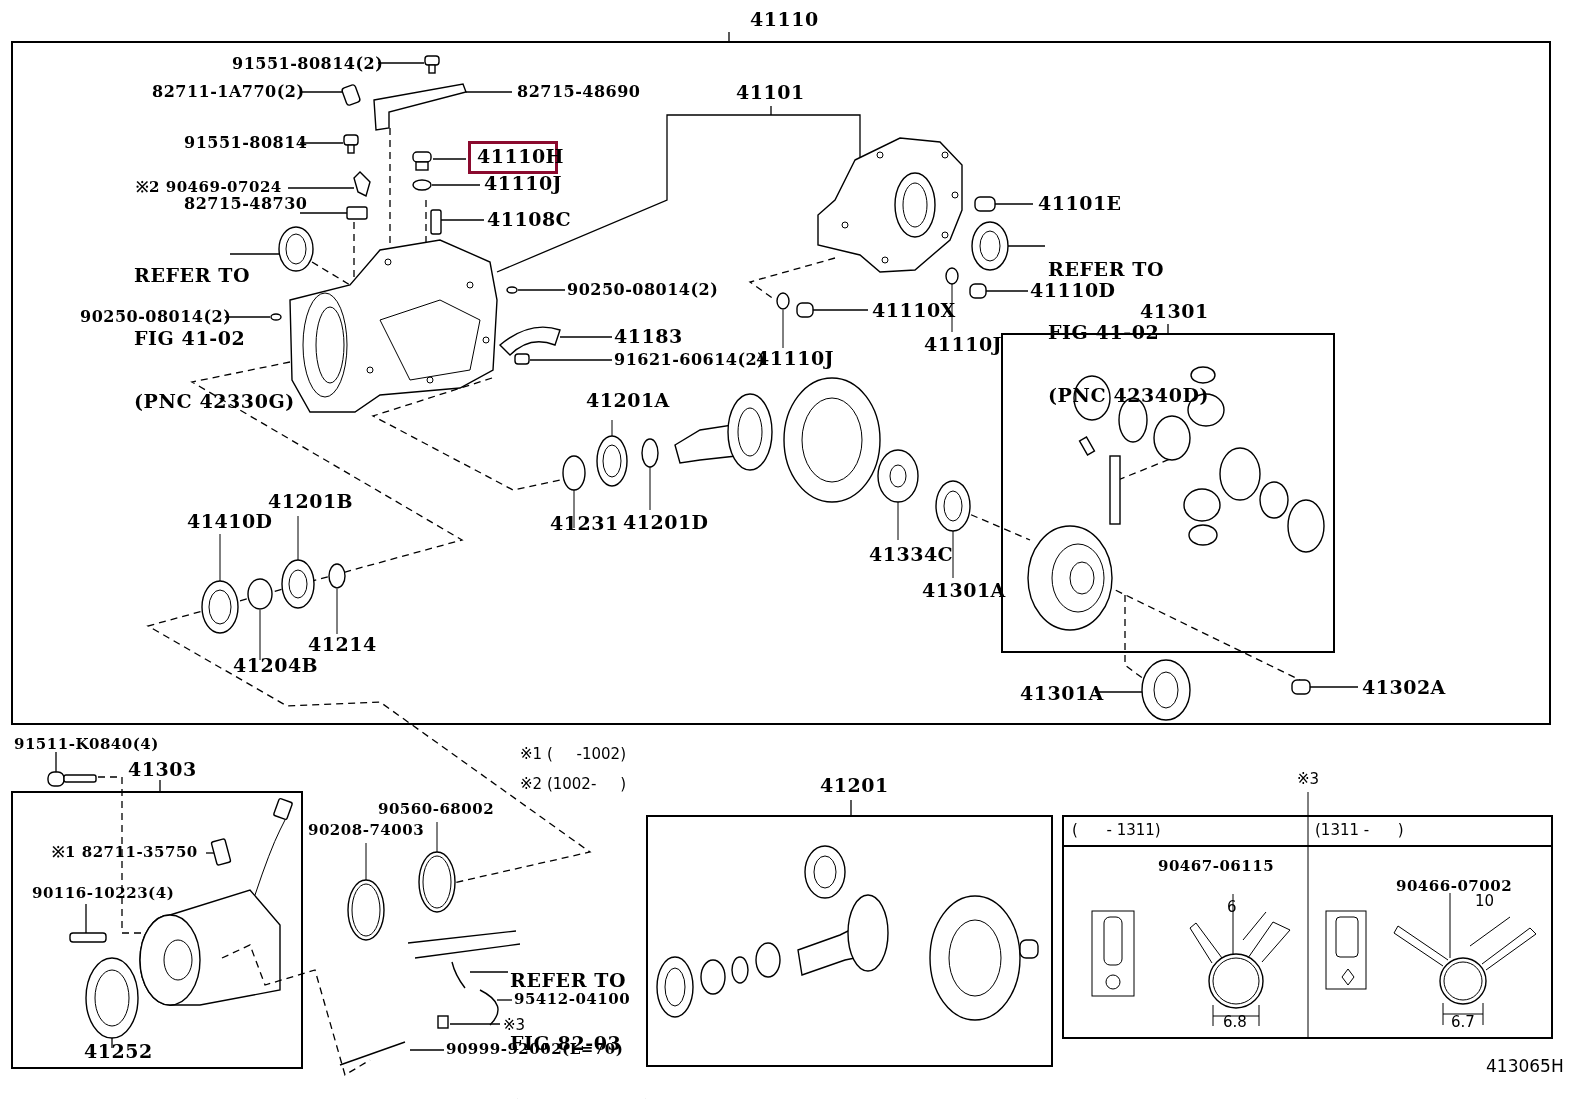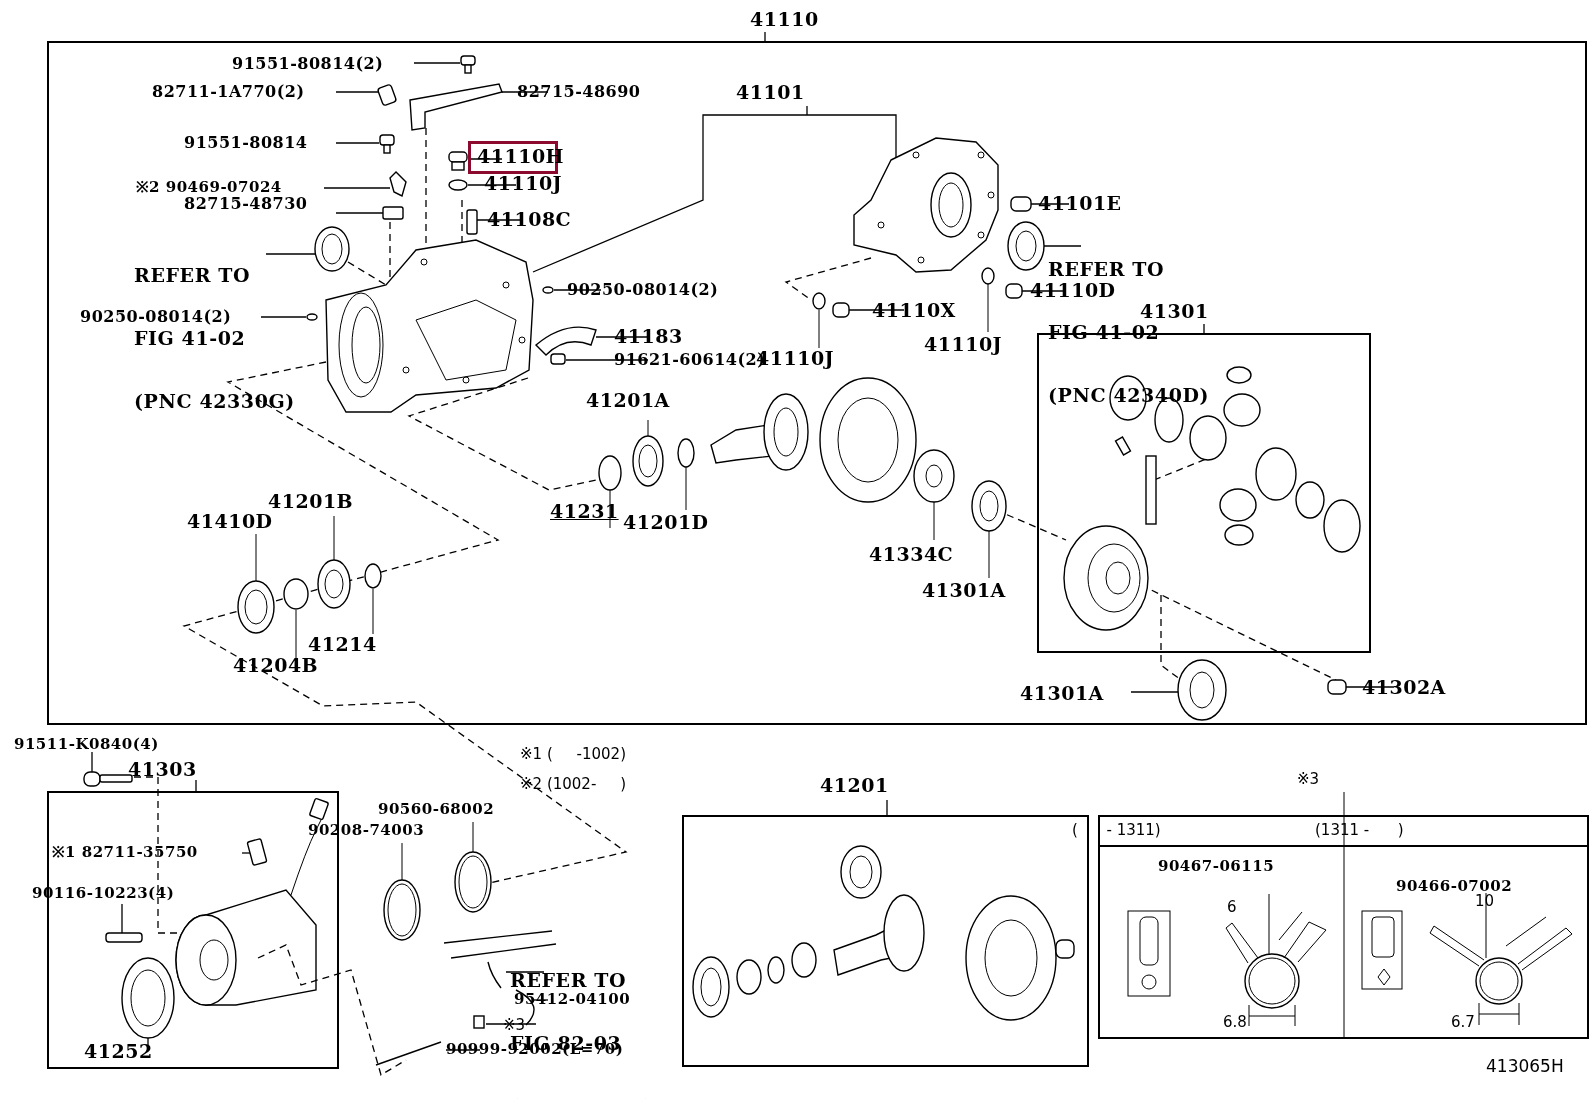--- a/index.html
+++ b/index.html
@@ -1,18 +1,18 @@
 <!DOCTYPE html>
 <html><head>
 <meta charset="utf-8">
 <style>
   html, body { margin: 0; padding: 0; background: #ffffff; }
   body { width: 1592px; height: 1099px; position: relative; overflow: hidden;
          font-family: "DejaVu Serif", serif; color: #000; }
-  #diagram { position: absolute; left: 0; top: 0; width: 1477px; height: 1099px; padding-left: 36px; }
+  #diagram { position: absolute; left: 0; top: 0; width: 1477px; height: 1099px; }
   .lbl { position: absolute; font-family: "DejaVu Serif", serif; font-weight: bold;
          font-size: 16px; line-height: 1; white-space: pre; letter-spacing: 0.5px; cursor: pointer; }
   .lbl.big { font-size: 19px; }
   .lbl.sm { font-size: 15px; }
   .note { position: absolute; font-family: "DejaVu Sans", sans-serif; font-size: 15px;
           line-height: 1; white-space: pre; }
   .ref { position: absolute; font-family: "DejaVu Serif", serif; font-weight: bold;
          font-size: 19px; line-height: 21px; white-space: pre; letter-spacing: 0.6px; }
   .hl { position: absolute; border: 3px solid #8b0a2e; box-sizing: border-box; }
   svg .ln { stroke: #000; stroke-width: 1.3; fill: none; }
@@ -308,21 +308,21 @@
   <div>FIG 41-02</div>
   <div>(PNC 42340D)</div>
 </div>
 <span class="lbl big" style="left:1030px;top:281px;">41110D</span>
 <span class="lbl big" style="left:872px;top:301px;">41110X</span>
 <span class="lbl big" style="left:756px;top:349px;">41110J</span>
 <span class="lbl big" style="left:924px;top:335px;">41110J</span>
 <span class="lbl big" style="left:1140px;top:302px;">41301</span>
 <span class="lbl big" style="left:586px;top:391px;">41201A</span>
 <span class="lbl big" style="left:623px;top:513px;">41201D</span>
-<span class="lbl big" style="left:550px;top:502px;text-decoration:underline;">41231</span>
+<span class="lbl big" style="left:550px;top:514px;">41231</span>
 <span class="lbl big" style="left:869px;top:545px;">41334C</span>
 <span class="lbl big" style="left:922px;top:581px;">41301A</span>
 <span class="lbl big" style="left:1020px;top:684px;">41301A</span>
 <span class="lbl big" style="left:1362px;top:678px;">41302A</span>
 <span class="lbl big" style="left:187px;top:512px;">41410D</span>
 <span class="lbl big" style="left:268px;top:492px;">41201B</span>
 <span class="lbl big" style="left:308px;top:635px;">41214</span>
 <span class="lbl big" style="left:233px;top:656px;">41204B</span>
 
 <span class="lbl sm" style="left:14px;top:737px;">91511-K0840(4)</span>

